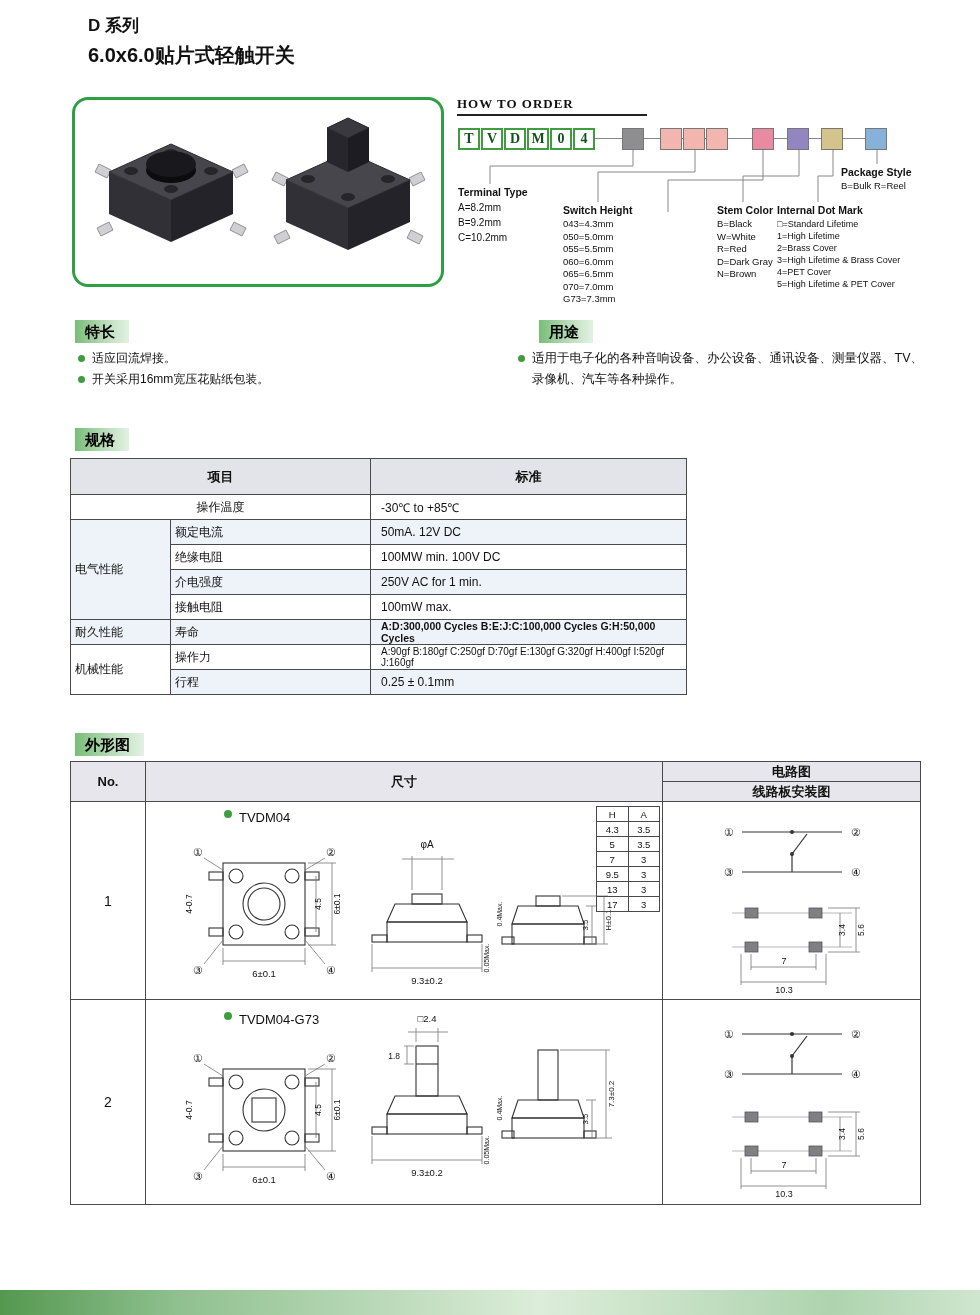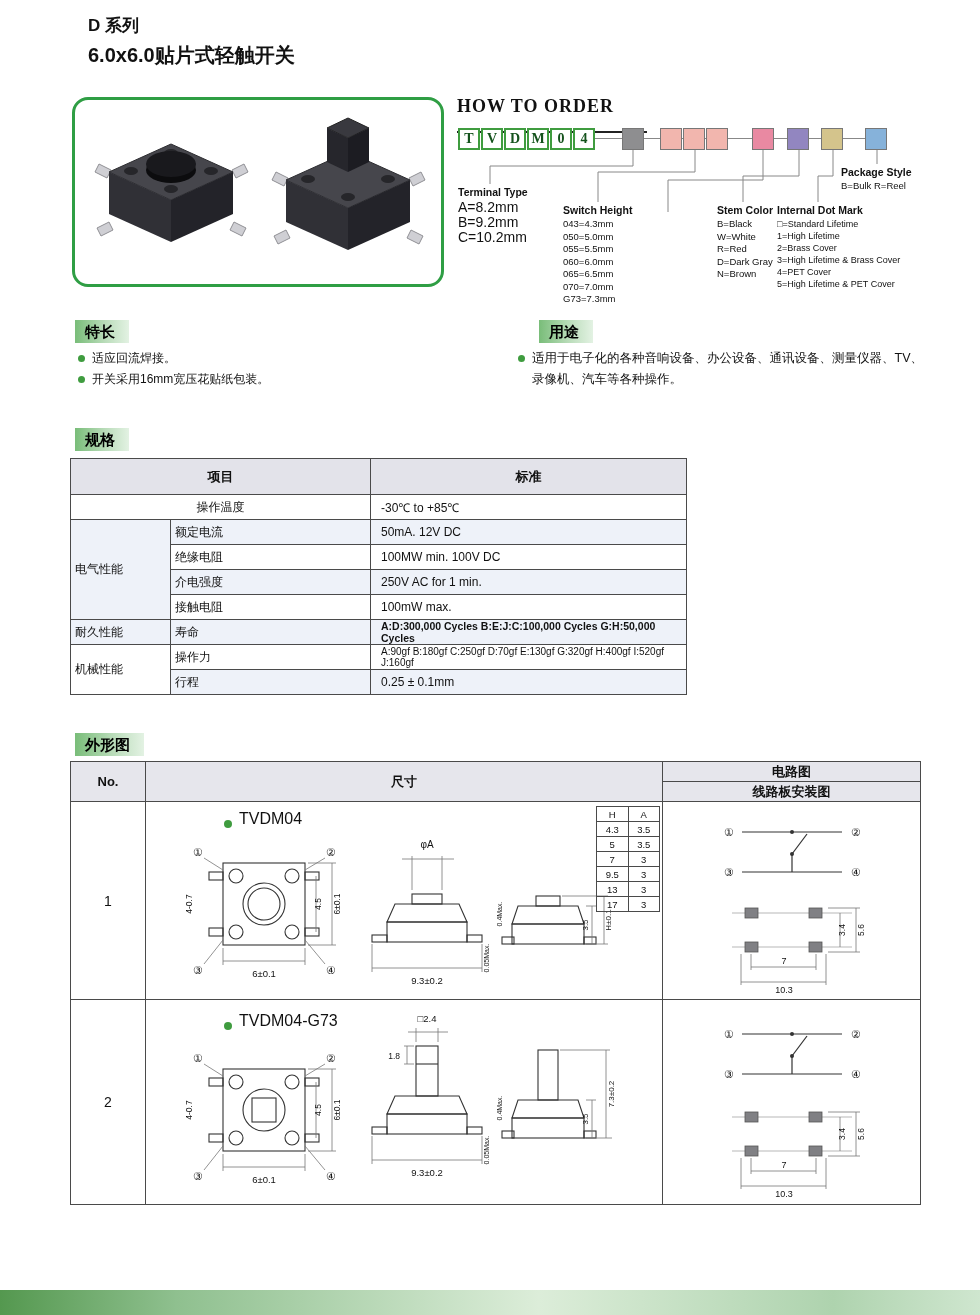--- a/index.html
+++ b/index.html
@@ -8,35 +8,35 @@
           font-family:"Liberation Sans", sans-serif; color:#111; overflow:hidden; }
   .abs { position:absolute; }
 
   .page-title { left:88px; top:14px; font-size:17px; font-weight:bold; }
   .page-subtitle { left:88px; top:42px; font-size:20px; font-weight:bold; }
 
   .product-box { left:72px; top:97px; width:372px; height:190px;
                  border:3px solid #2f9e44; border-radius:16px; background:#fff; }
 
   .order-title { left:457px; top:96px; width:190px; font-family:"Liberation Serif", serif;
-                 font-size:18px; font-weight:bold; letter-spacing:1px;
-                 border-bottom:2px solid #222; padding-bottom:14px; }
+                 font-size:13px; font-weight:bold; letter-spacing:1px;
+                 border-bottom:2px solid #222; padding-bottom:2px; }
 
   .code-box { position:absolute; top:128px; width:22px; height:22px;
               border:2px solid #3f9c3f; background:#fff; text-align:center;
               line-height:18px; font-family:"Liberation Serif", serif;
               font-weight:bold; font-size:14px; color:#14521c; z-index:3; }
   .color-box { position:absolute; top:128px; width:22px; height:22px;
                border:1px solid #777; z-index:3; }
   .box-line { left:595px; top:138px; width:272px; height:1px; background:#888; z-index:1; }
 
   .order-group { position:absolute; font-size:9.5px; color:#111; }
   .order-group .g-title { font-weight:bold; font-size:10.5px; margin-bottom:2px; white-space:nowrap; }
   .order-group .g-line { line-height:12.5px; white-space:nowrap; }
-  .og-terminal .g-line { line-height:15px; font-size:14px; }
+  .og-terminal .g-line { line-height:15px; font-size:10px; }
   .og-dot .g-line { font-size:9px; line-height:12px; }
 
   .sec-label { position:absolute; height:23px; line-height:23px; padding:0 14px 0 10px;
                font-size:15px; font-weight:bold; color:#000;
                background:linear-gradient(90deg,#79bd79 0%,#b9dcb9 55%,#e3f2e3 100%); }
 
   .feat-list { position:absolute; }
   .feat-item { display:flex; align-items:center; height:21px; font-size:12px; }
   .dot { width:7px; height:7px; border-radius:50%; background:#3f9c3f; margin-right:7px; flex:0 0 auto; }
   .usage-text { display:flex; font-size:12.5px; line-height:21px; }
@@ -54,21 +54,21 @@
   .spec-table td.grp { background:#fff; }
   .fs-small { font-size:10.5px !important;font-weight:bold; }
   .fs-xsmall { font-size:10px !important; }
 
   .outline-table { position:absolute; left:70px; top:761px; width:850px; }
   .outline-table td { border:1px solid #4a4a4a; }
   .outline-table td.head { background:#e6e6ec; text-align:center; font-size:13px; font-weight:bold; height:20px; }
   .outline-table td.no-cell { text-align:center; font-size:14px; }
   .draw-cell { position:relative; padding:0; vertical-align:top; }
 
-  .model-label { position:absolute; left:78px; display:flex; align-items:flex-end; font-size:16px; }
+  .model-label { position:absolute; left:78px; display:flex; align-items:flex-start; font-size:13px; }
   .model-label .dot { width:8px; height:8px; }
 
   .ha-table { position:absolute; left:450px; top:4px; width:64px; }
   .ha-table th, .ha-table td { border:1px solid #4a4a4a; font-size:9.5px; font-weight:normal;
                                text-align:center; height:15px; padding:0; }
 
   svg text { font-family:"Liberation Sans", sans-serif; fill:#111; }
 
   .bottom-bar { left:0; top:1290px; width:980px; height:25px;
     background:linear-gradient(90deg,#54984f 0%,#8fc08f 18%,#dcedd9 55%,#aed3ae 85%,#cfe6cf 100%); }

